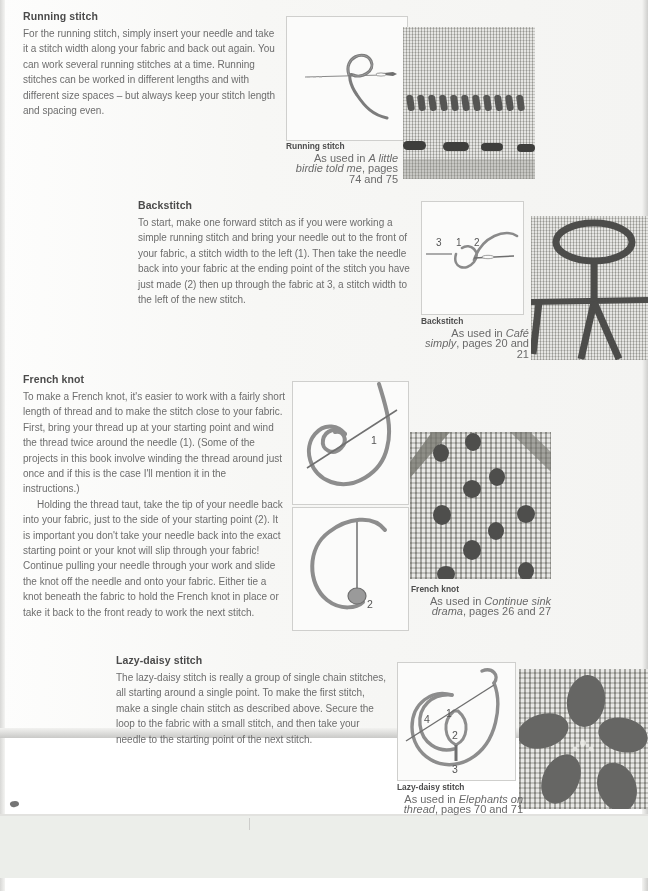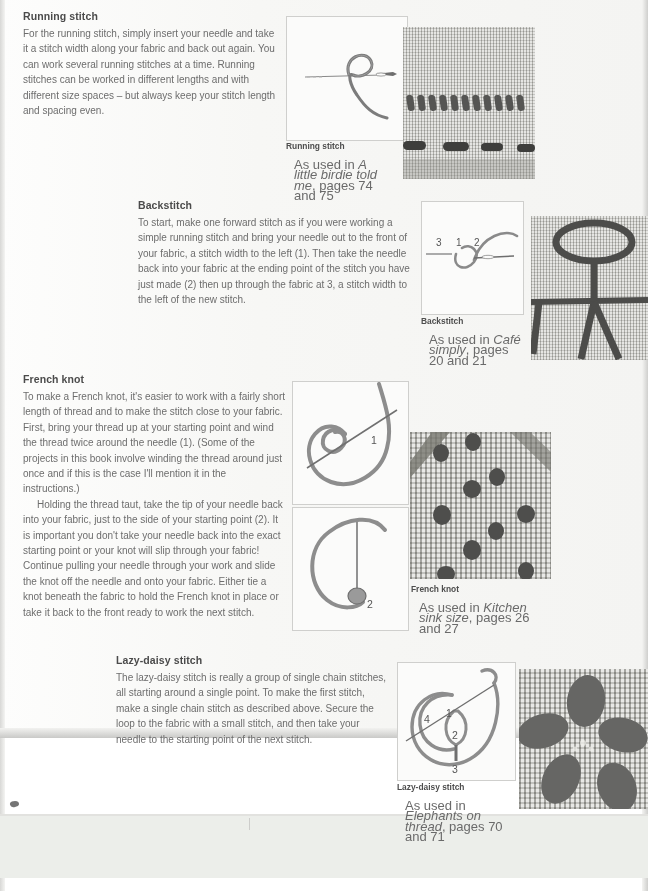--- a/index.html
+++ b/index.html
@@ -39,21 +39,21 @@
   }
   p.body{
     font-size:10px;line-height:15.4px;color:#6d6d6d;
     margin:0 0 0 0;
   }
   p.body + p.body{text-indent:14px;}
 
   .caption{position:absolute;}
   .caption .c-title{font-size:8.4px;font-weight:bold;color:#4d4d4d;
     margin:0 0 1px 0;line-height:10.5px;}
-  .caption .c-text{font-size:13px;color:#6a6a6a;line-height:10.6px;margin:8px;}
+  .caption .c-text{font-size:11px;color:#6a6a6a;line-height:10.6px;margin:0;text-align:right;}
   .caption .c-text i{font-style:italic;}
 
   
   .diagram{position:absolute;background:#fbfbfa;border:1px solid #cfcfcd;}
   .diagram svg{display:block;}
 
   
   .photo{position:absolute;overflow:hidden;background:#cfcfca;}
   .weave{position:absolute;left:0;top:0;right:0;bottom:0;
      background-image:
@@ -207,21 +207,21 @@
         <ellipse cx="86" cy="99" rx="8" ry="9"></ellipse>
         <ellipse cx="62" cy="118" rx="9" ry="10"></ellipse>
         <ellipse cx="116" cy="139" rx="8" ry="9"></ellipse>
         <ellipse cx="36" cy="142" rx="9" ry="8"></ellipse>
       </g>
     </svg>
   </div>
 
   <div class="caption" style="left:411px;top:584px;width:140px;">
     <p class="c-title">French knot</p>
-    <p class="c-text"><span>As used in </span><i>Kitchen sink size</i><span>, pages 26 and 27</span></p>
+    <p class="c-text"><span>As used in </span><i>Continue sink drama</i><span>, pages 26 and 27</span></p>
   </div>
 
   <div class="section" style="left:116px;top:654px;width:272px;">
     <h2 class="head">Lazy-daisy stitch</h2>
     <p class="body">The lazy-daisy stitch is really a group of single chain stitches, all starting around a single point. To make the first stitch, make a single chain stitch as described above. Secure the loop to the fabric with a small stitch, and then take your needle to the starting point of the next stitch.</p>
   </div>
 
   <div class="diagram" style="left:397px;top:662px;width:117px;height:117px;">
     <svg width="115" height="115" viewBox="0 0 115 115">
       <path d="M84 8 C94 4, 102 12, 96 20" stroke="#8d8d8d" stroke-width="3.4" fill="none" stroke-linecap="round"></path>

